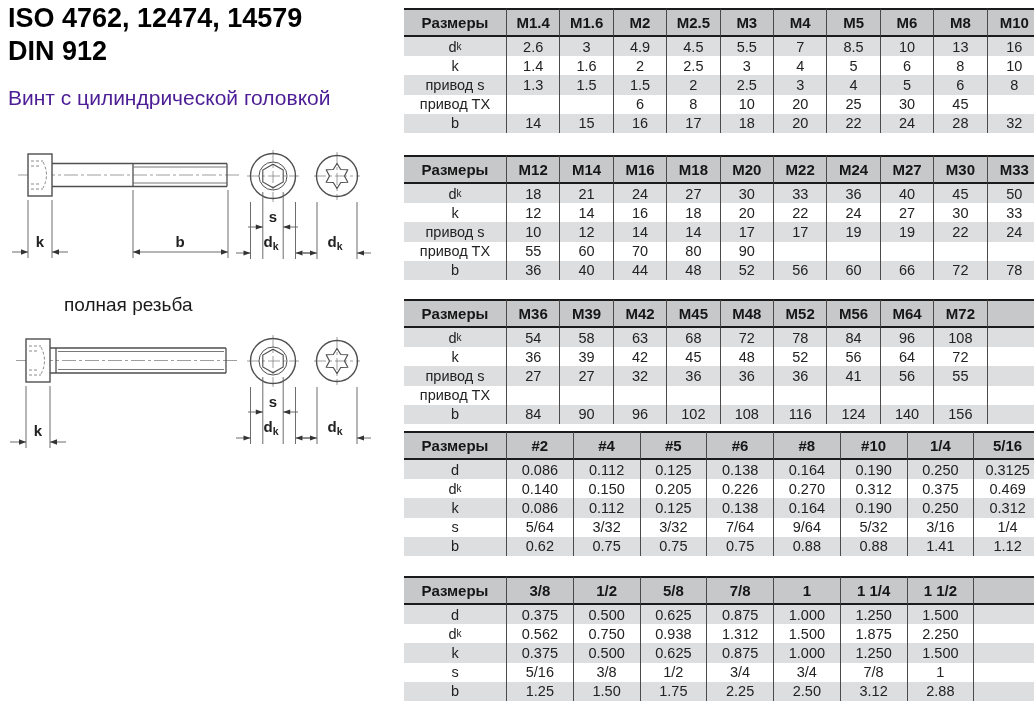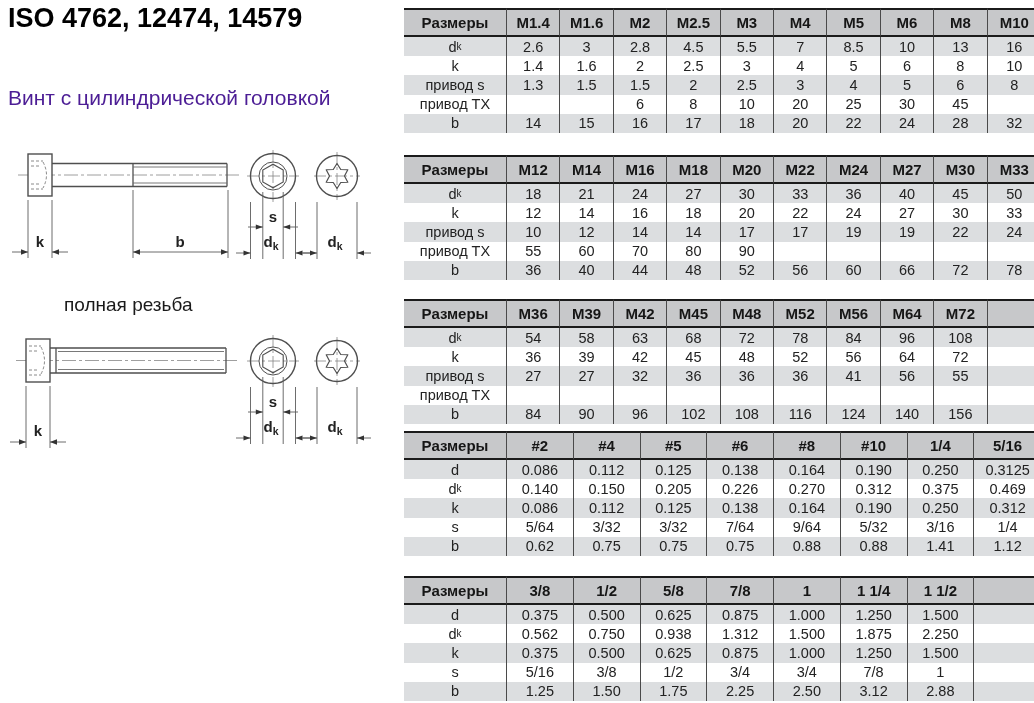--- a/index.html
+++ b/index.html
@@ -43,20 +43,21 @@
   .cell.vsep { border-right:1px solid #4a4a4a; }
   .cell sub { font-size:10px; line-height:0; }
 </style>
 </head>
 <body>
 
 <div class="page">
 
   <div class="title">
     <div>ISO 4762, 12474, 14579</div>
+    <div>DIN 912</div>
   </div>
   <div class="subtitle">Винт с цилиндрической головкой</div>
 
   <svg class="draw draw1" width="385" height="150" viewBox="0 0 385 150">
 
     <path d="M18 29 H240" stroke="#868686" stroke-width="0.8" fill="none" stroke-dasharray="14 3 3 3"></path>
 
     <g stroke="#4f4f4f" stroke-width="1.4" fill="#ffffff">
       <rect x="28" y="8" width="24" height="42"></rect>
     </g>
@@ -197,21 +198,21 @@
         <div class="cell head vsep">M2.5</div>
         <div class="cell head vsep">M3</div>
         <div class="cell head vsep">M4</div>
         <div class="cell head vsep">M5</div>
         <div class="cell head vsep">M6</div>
         <div class="cell head vsep">M8</div>
         <div class="cell head">M10</div>
         <div class="cell vsep shade">d<sub>k</sub></div>
         <div class="cell vsep shade">2.6</div>
         <div class="cell vsep shade">3</div>
-        <div class="cell vsep shade">2.8</div>
+        <div class="cell vsep shade">4.9</div>
         <div class="cell vsep shade">4.5</div>
         <div class="cell vsep shade">5.5</div>
         <div class="cell vsep shade">7</div>
         <div class="cell vsep shade">8.5</div>
         <div class="cell vsep shade">10</div>
         <div class="cell vsep shade">13</div>
         <div class="cell shade">16</div>
         <div class="cell vsep">k</div>
         <div class="cell vsep">1.4</div>
         <div class="cell vsep">1.6</div>

